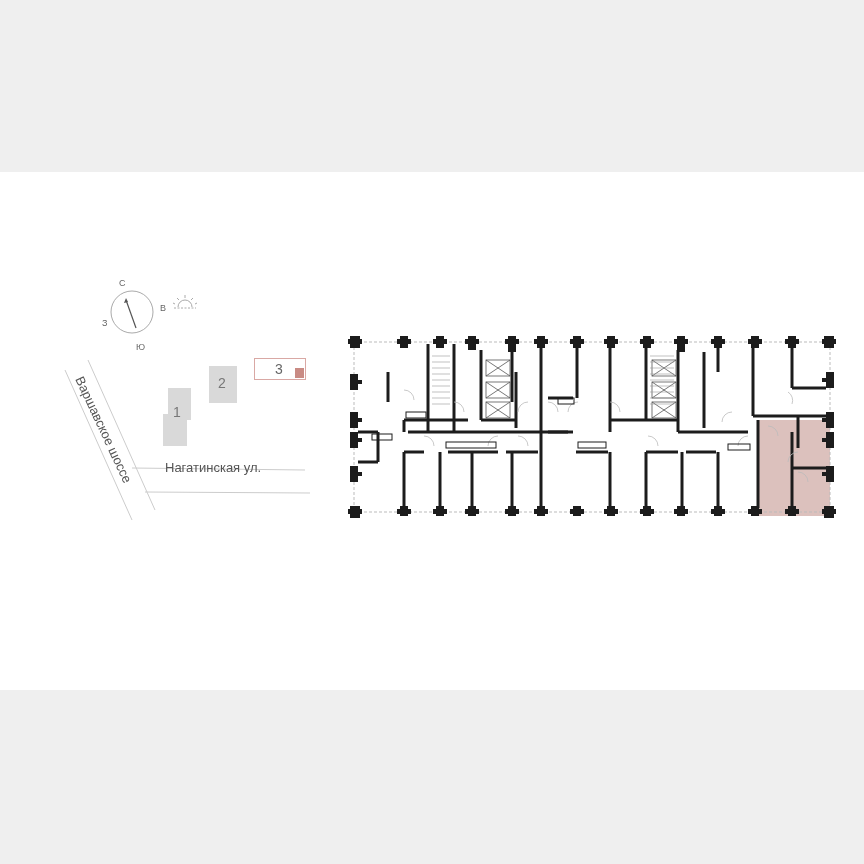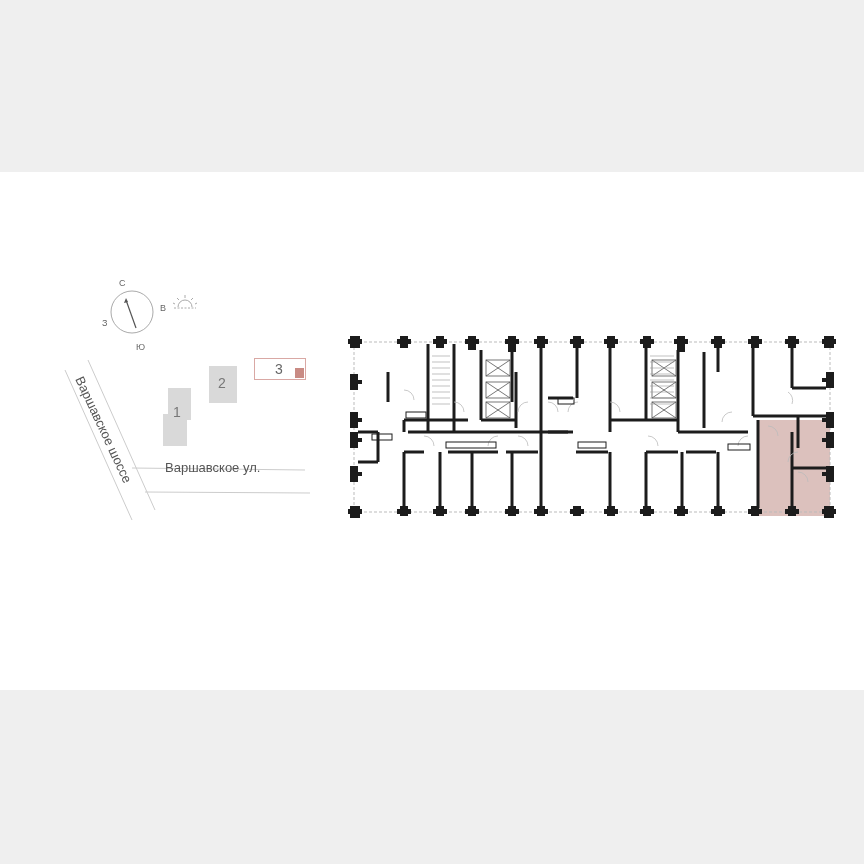--- a/index.html
+++ b/index.html
@@ -42,21 +42,21 @@
 </div>
 
 <div>
   <svg class="abs" style="left:60px;top:360px" width="260" height="170">
     <line x1="5" y1="10" x2="72" y2="160" stroke="#ccc" stroke-width="1"></line>
     <line x1="28" y1="0" x2="95" y2="150" stroke="#ccc" stroke-width="1"></line>
     <line x1="72" y1="108" x2="245" y2="110" stroke="#ccc" stroke-width="1"></line>
     <line x1="85" y1="132" x2="250" y2="133" stroke="#ccc" stroke-width="1"></line>
   </svg>
   <div class="street-label" style="left:58px;top:432px;transform:rotate(65deg);transform-origin:left top;white-space:nowrap;left:86px;top:374px;">Варшавское шоссе</div>
-  <div class="street-label" style="left:165px;top:460px">Варшавское ул.</div>
+  <div class="street-label" style="left:165px;top:460px">Нагатинская ул.</div>
 
   <div>
     <div class="bldg" style="left:168px;top:388px;width:23px;height:32px"></div>
     <div class="bldg" style="left:163px;top:414px;width:24px;height:32px"></div>
     <span class="bldg-label" style="left:173px;top:404px">1</span>
   </div>
   <div>
     <div class="bldg" style="left:209px;top:366px;width:28px;height:37px"></div>
     <span class="bldg-label" style="left:218px;top:375px">2</span>
   </div>

